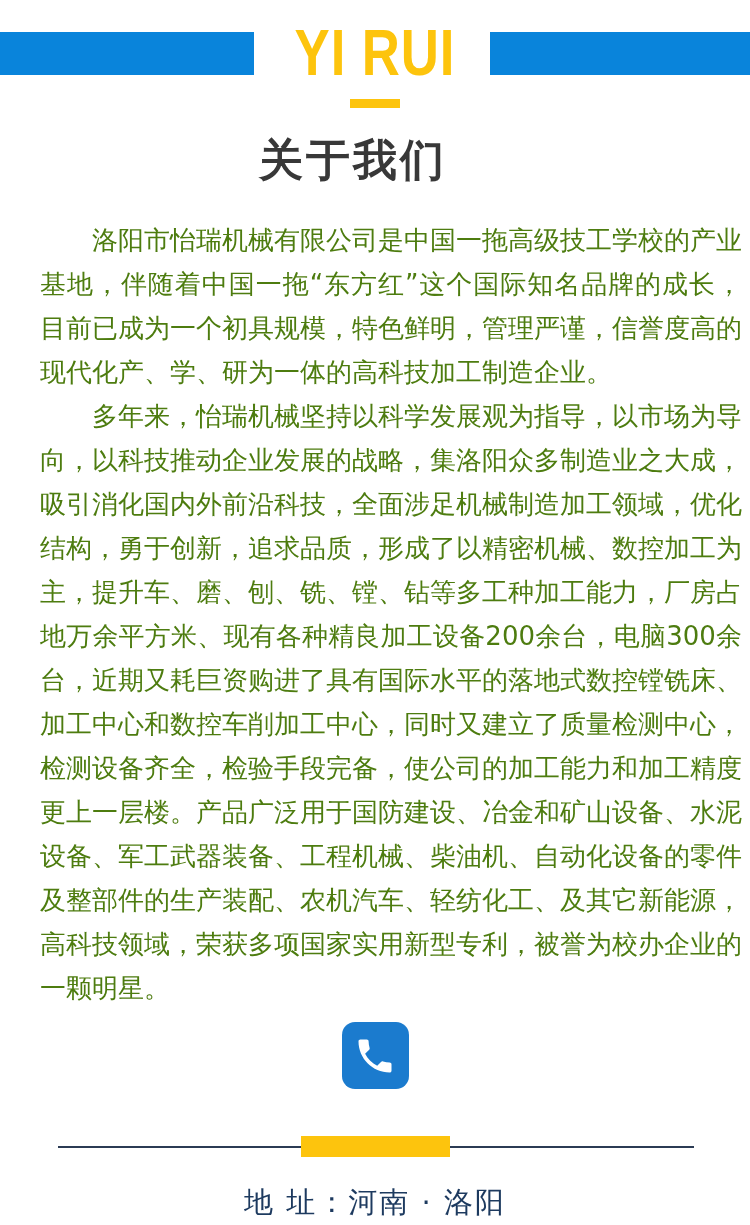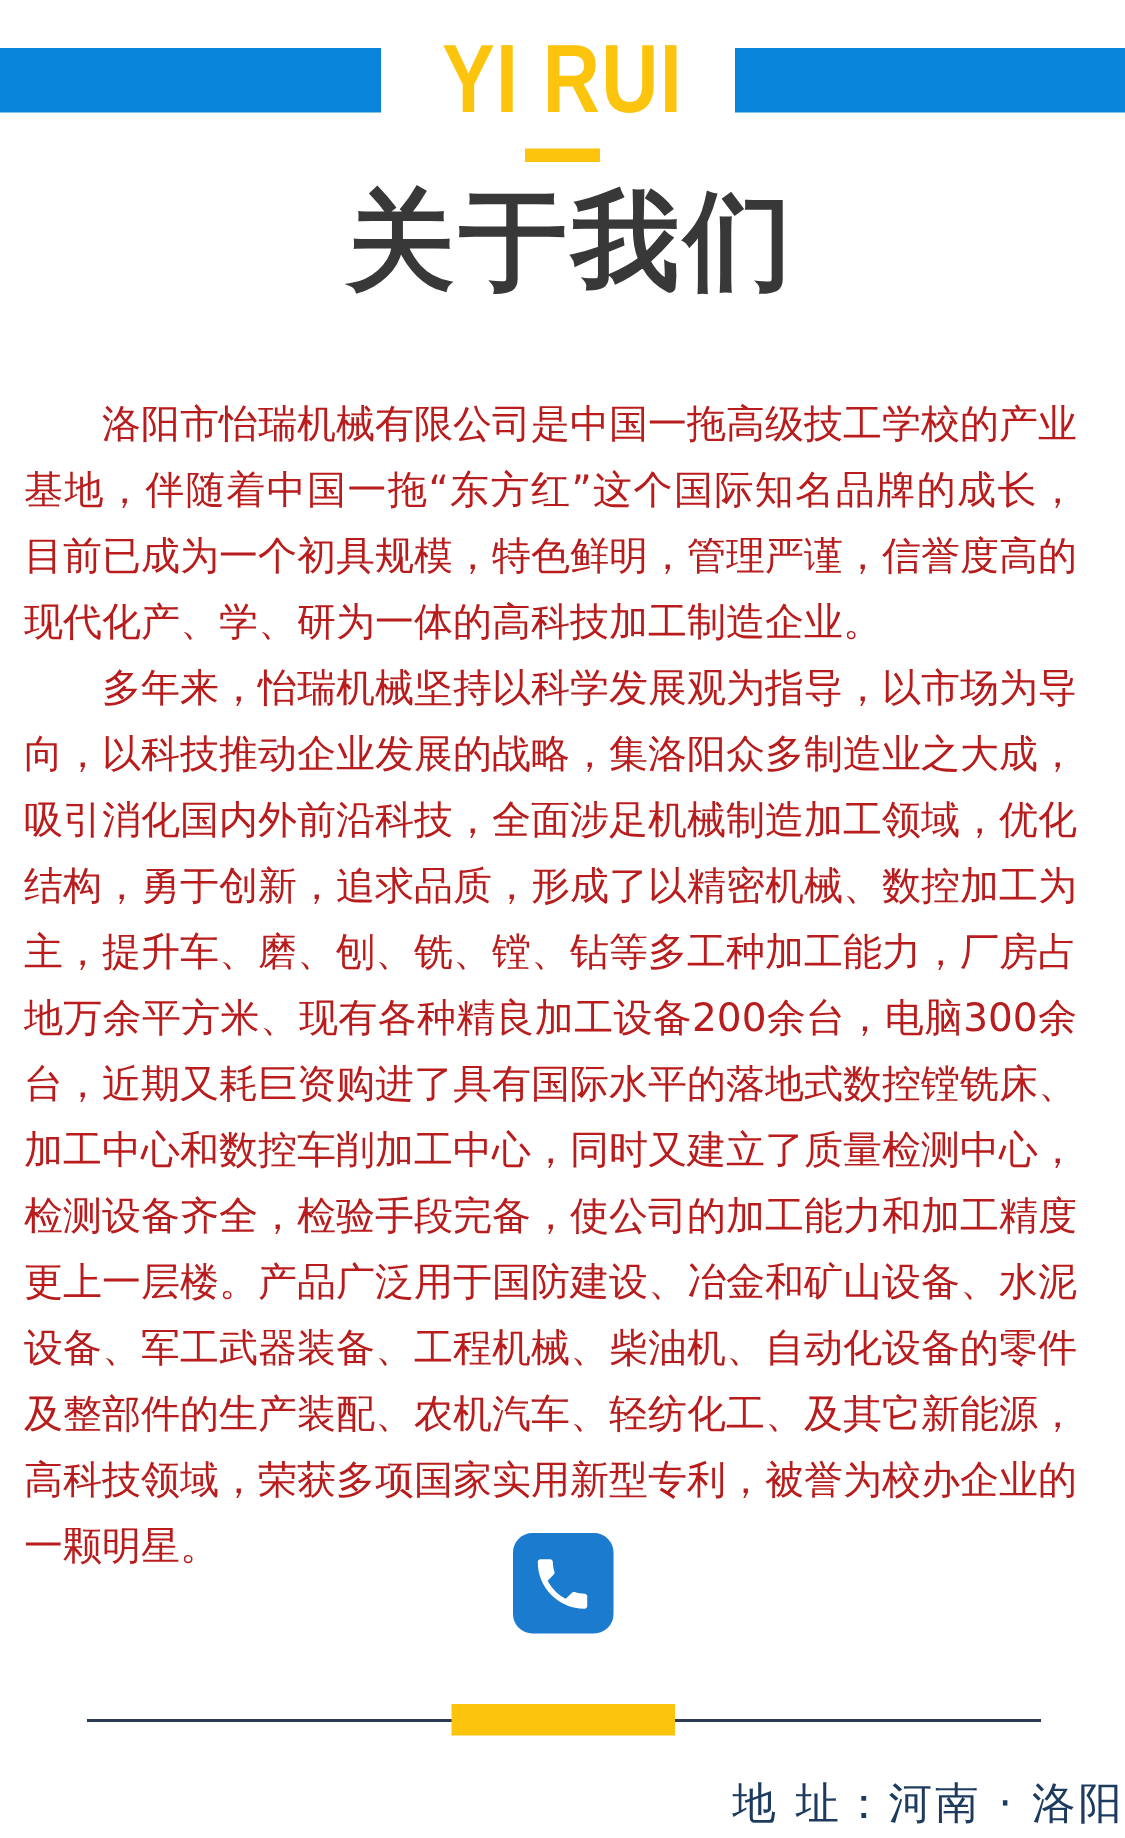--- a/index.html
+++ b/index.html
@@ -47,36 +47,34 @@
     background: #fdc40d;
   }
 
   .page-title {
     position: absolute;
     top: 122px;
     left: 0;
     width: 706px;
     margin: 0;
     text-align: center;
-    font-size: 72px;
+    font-size: 44px;
     font-weight: 800;
     line-height: 76px;
     color: #383838;
     letter-spacing: 3px;
-    padding-left: 28px;
   }
 
   
   .about {
     position: absolute;
     top: 218px;
-    left: 16px;
+    left: 40px;
     width: 702px;
-    color: #b91c1c;
-    margin-top: 43px;
+    color: #4d7c0f;
   }
   .about p {
     margin: 0;
     font-size: 26px;
     line-height: 44px;
     text-align: justify;
     text-indent: 2em;
     line-break: anywhere;
     overflow-wrap: anywhere;
   }
@@ -128,21 +126,21 @@
     left: 301px;
     width: 149px;
     height: 21px;
     background: #fdc40d;
   }
   .footer-address {
     position: absolute;
     top: 1182px;
     left: 0;
     width: 750px;
-    text-align: right;
+    text-align: center;
     font-size: 29px;
     line-height: 40px;
     color: #1d3a5f;
     letter-spacing: 2px;
   }
 </style>
 </head>
 <body>
 
 <div class="hdr-bar left"></div>

